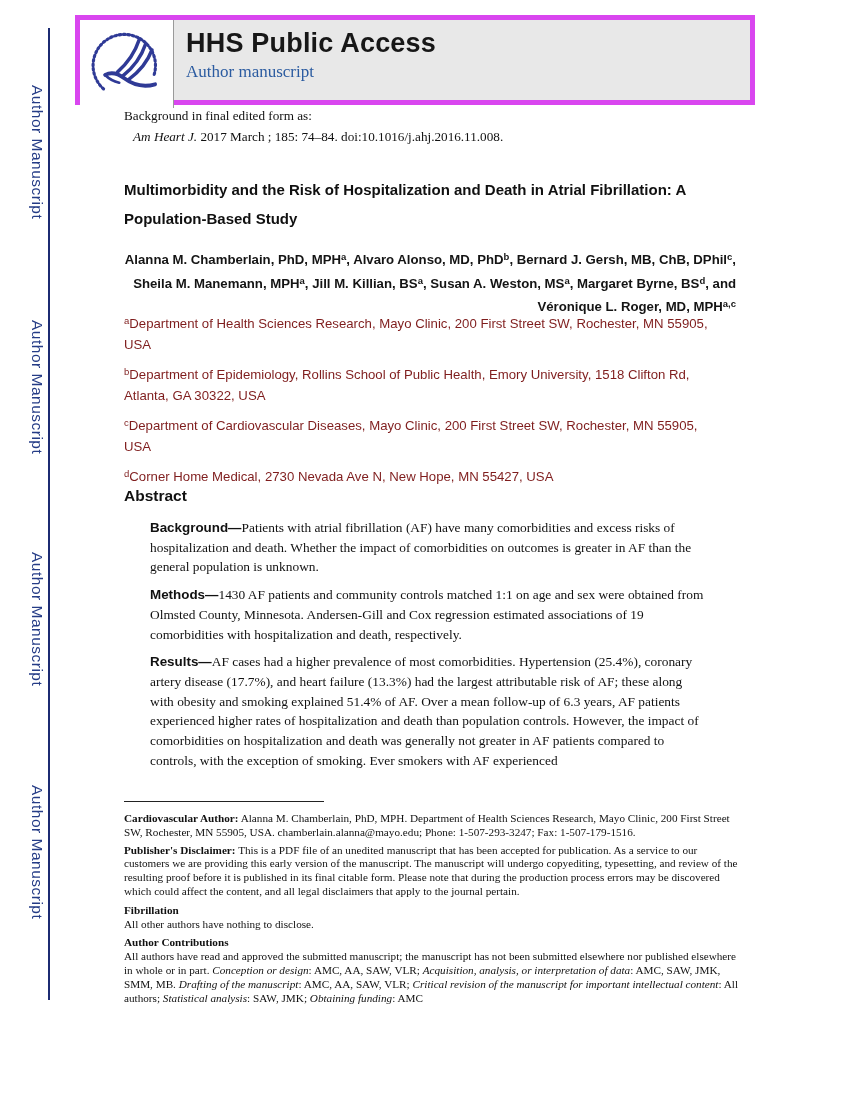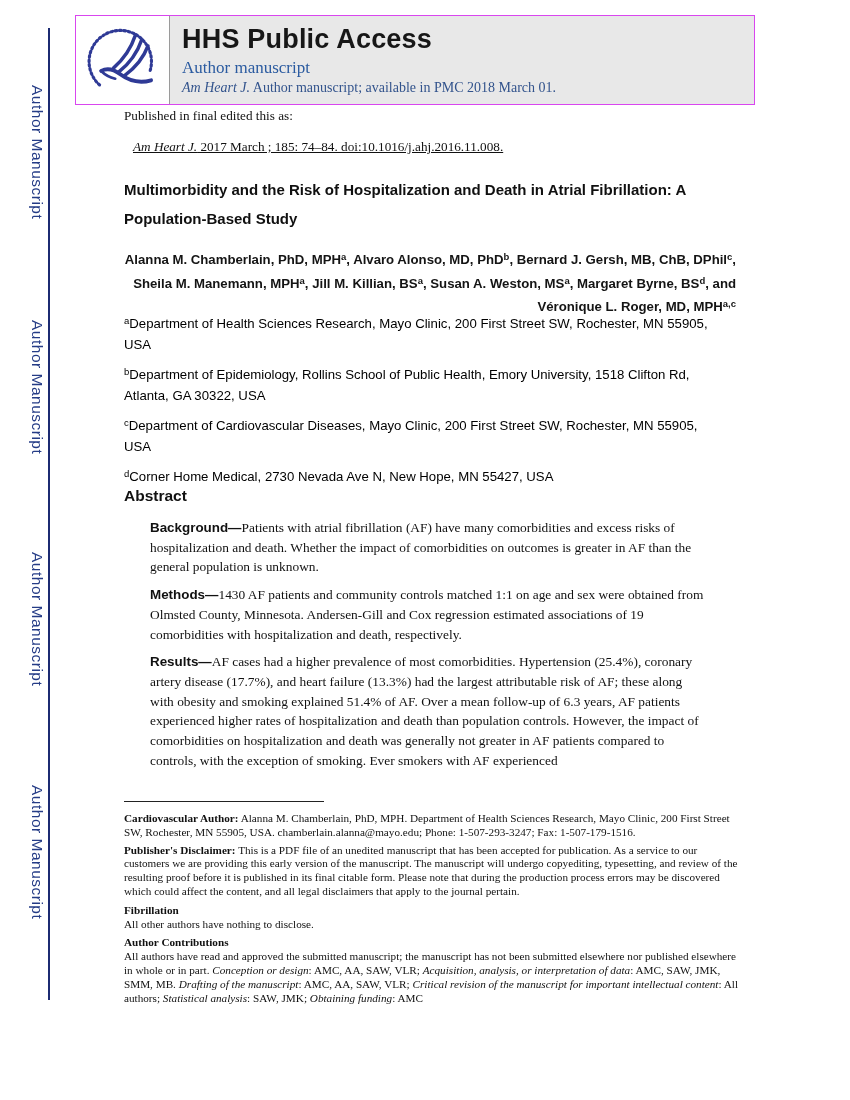--- a/index.html
+++ b/index.html
@@ -10,44 +10,44 @@
 
   
   #side-rule{position:absolute;left:48px;top:28px;width:2px;height:972px;background:#1c2b72;}
   .watermark{position:absolute;left:22px;width:24px;height:150px;
              writing-mode:vertical-rl;
              font-family:"Liberation Sans", sans-serif;font-size:15.5px;color:#253c86;
              letter-spacing:0.5px;white-space:nowrap;}
 
   
   #banner{position:absolute;left:75px;top:15px;width:680px;height:90px;
-          background:#e8e8e8;border:1px solid #d946ef;box-sizing:border-box;}
+          background:#e8e8e8;border:5px solid #d946ef;box-sizing:border-box;}
   #logo-box{position:absolute;left:0;top:0;width:94px;height:88px;background:#ffffff;
             border-right:1px solid #9a9a9a;box-sizing:border-box;display:flex;
             align-items:center;justify-content:center;}
   #banner-text{position:absolute;left:106px;top:8px;width:560px;}
   #hhs-title{font-size:27px;font-weight:bold;color:#171717;letter-spacing:0.2px;}
   #hhs-sub{font-size:17px;color:#2b5ba0;margin-top:3px;}
   #hhs-cite{font-size:14px;color:#32538c;margin-top:2px;}
 
   
   #pubinfo{position:absolute;left:124px;top:108px;font-size:13.2px;line-height:16px;}
-  #pubinfo .cite{margin-left:9px;margin-top:15px;text-decoration:underline;}
+  #pubinfo .cite{margin-left:9px;margin-top:5px;}
 
   
   #art-title{position:absolute;left:124px;top:176px;width:615px;
              font-family:"Liberation Sans", sans-serif;font-weight:bold;
              font-size:15px;line-height:28.5px;color:#101010;}
   #authors{position:absolute;left:124px;top:247px;width:612px;
            font-family:"Liberation Sans", sans-serif;font-weight:bold;
            font-size:13.2px;line-height:20.5px;color:#141414;text-align:right;}
   sup.s{font-size:9.5px;vertical-align:4px;font-weight:inherit;}
   #affils{position:absolute;left:124px;top:311px;width:600px;
           font-family:"Liberation Sans", sans-serif;font-size:13.2px;
-          line-height:20.5px;color:#000000;}
+          line-height:20.5px;color:#7f1d1d;}
   .affil{margin:0 0 7px 0;}
 
   
   #abstract-h{position:absolute;left:124px;top:487px;
               font-family:"Liberation Sans", sans-serif;font-weight:bold;font-size:15.5px;}
   #abstract-body{position:absolute;left:150px;top:518px;width:556px;
                  font-size:13.4px;line-height:19.7px;}
   .abs-p{margin:0 0 8px 0;}
   .abs-label{font-family:"Liberation Sans", sans-serif;font-weight:bold;}
 
@@ -82,26 +82,25 @@
         <path d="M66 18 C60 36 52 48 38 60" fill="none" stroke="#2f3a96" stroke-width="4.5" stroke-linecap="round"></path>
         <path d="M74 24 C68 42 59 54 44 66" fill="none" stroke="#2f3a96" stroke-width="4.5" stroke-linecap="round"></path>
         <path d="M82 32 C76 48 66 60 52 70" fill="none" stroke="#2f3a96" stroke-width="4.5" stroke-linecap="round"></path>
         <path d="M22 64 C30 60 38 62 46 68 C58 77 72 80 86 76" fill="none" stroke="#2f3a96" stroke-width="5" stroke-linecap="round"></path>
         <path d="M22 64 C26 68 32 72 40 74" fill="none" stroke="#2f3a96" stroke-width="3.5" stroke-linecap="round"></path>
       </svg>
     </div>
     <div id="banner-text">
       <div id="hhs-title" class="sans">HHS Public Access</div>
       <div id="hhs-sub" class="serif">Author manuscript</div>
-      <div id="hhs-cite" class="serif"><span class="it">Am Heart J.</span><span> Author manuscript; available in PMC 2018 March 01.</span></div>
     </div>
   </div>
 
   <div id="pubinfo">
-    <div>Published in final edited this as:</div>
+    <div>Background in final edited form as:</div>
     <div class="cite"><span class="it">Am Heart J.</span><span> 2017 March ; 185: 74–84. doi:10.1016/j.ahj.2016.11.008.</span></div>
   </div>
 
   <div id="art-title">Multimorbidity and the Risk of Hospitalization and Death in Atrial Fibrillation: A Population-Based Study</div>
 
   <div id="authors">
     <span><span>Alanna M. Chamberlain, PhD, MPH</span><sup class="s">a</sup><span>, </span></span><span><span>Alvaro Alonso, MD, PhD</span><sup class="s">b</sup><span>, </span></span><span><span>Bernard J. Gersh, MB, ChB, DPhil</span><sup class="s">c</sup><span>, </span></span><span><span>Sheila M. Manemann, MPH</span><sup class="s">a</sup><span>, </span></span><span><span>Jill M. Killian, BS</span><sup class="s">a</sup><span>, </span></span><span><span>Susan A. Weston, MS</span><sup class="s">a</sup><span>, </span></span><span><span>Margaret Byrne, BS</span><sup class="s">d</sup><span>, and </span></span><span><span>Véronique L. Roger, MD, MPH</span><sup class="s">a,c</sup></span>
   </div>
 
   <div id="affils">

